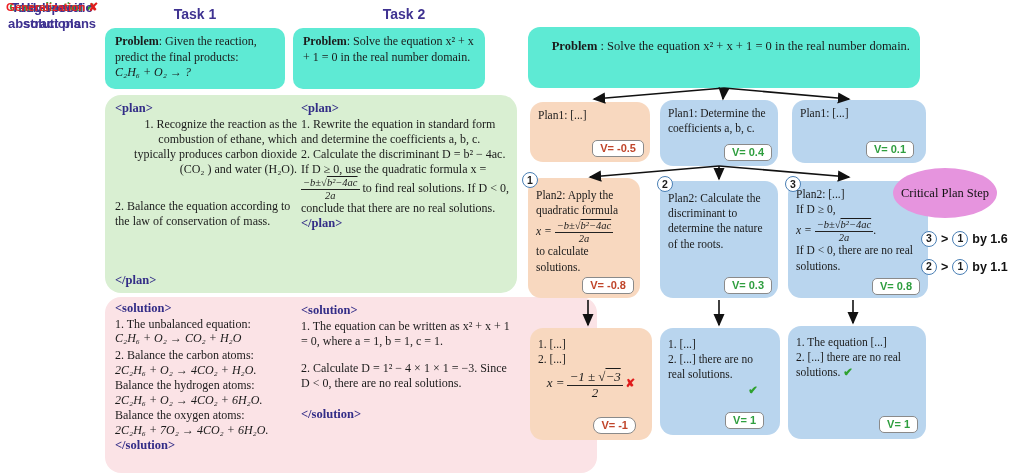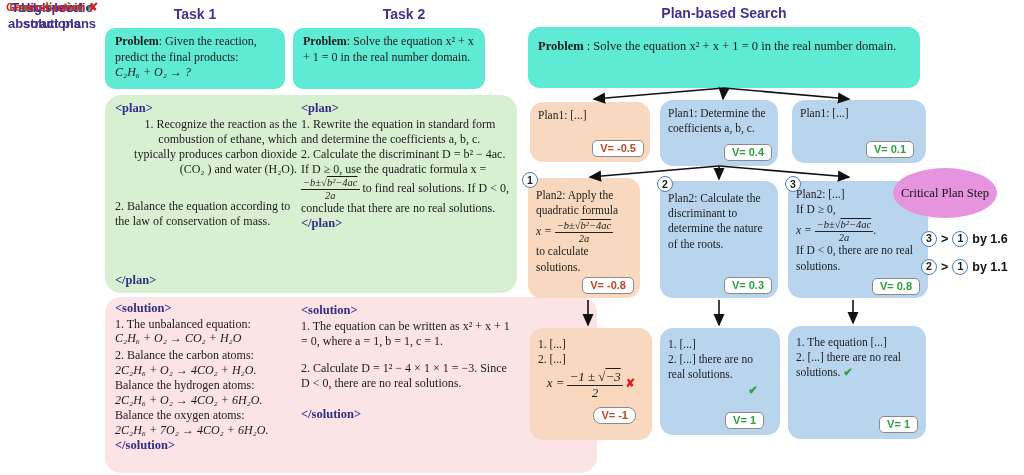--- a/index.html
+++ b/index.html
@@ -67,21 +67,20 @@
     <span class="markg">✔</span>
   </div>
   <div class="abs leftlabel" style="left:0; top:342; width:104px;">Task-specific solutions</div>
   <div class="abs gensub red" style="left:0; top:380; width:104px;">
     <span>Generalization</span>
     <span class="markr">✘</span>
   </div>
 
   <div class="abs hdr" style="left:105px; top:6px; width:180px;">Task 1</div>
   <div class="abs hdr" style="left:293px; top:6px; width:222px;">Task 2</div>
-  <div class="abs hdr" style="left:528px; top:5px; width:392px;">Plan-based Search</div>
 
   <div class="abs graybox" style="left:105px; top:28px; width:180px; height:61px;">
     <span class="blab">Problem</span><span>: Given the reaction, predict the final products:</span>
     <div class="math">C₂H₆  + O₂   →  ?</div>
   </div>
 
   <div class="abs graybox" style="left:293px; top:28px; width:192px; height:61px;">
     <span class="blab">Problem</span><span>: Solve the equation x² + x + 1 = 0 in the real number domain.</span>
   </div>
 
@@ -118,21 +117,21 @@
       <div class="tag">&lt;/solution&gt;</div>
     </div>
     <div class="abs bodytext" style="left:196px; top:6px; width:212px;">
       <div class="tag">&lt;solution&gt;</div>
       <div style="margin-bottom:12px;">1. The equation can be written as x² + x + 1 = 0, where a = 1, b = 1, c = 1.</div>
       <div>2. Calculate D = 1² − 4 × 1 × 1 = −3. Since D &lt; 0, there are no real solutions.</div>
       <div class="tag" style="margin-top:16px;">&lt;/solution&gt;</div>
     </div>
   </div>
 
-  <div class="abs graybox" style="left:528px; top:27px; width:392px; height:61px; border-radius:12px; text-align:left; font-size:12.5px; padding-top:11px;">
+  <div class="abs graybox" style="left:528px; top:27px; width:392px; height:61px; border-radius:12px; text-align:right; font-size:12.5px; padding-top:11px;">
     <span class="blab">Problem</span><span> : Solve the equation x² + x + 1 = 0 in the real number domain.</span>
   </div>
 
   <div class="treebox orange" style="left:530px; top:102px; width:120px; height:60px;">
     <div>Plan1: [...]</div>
     <div class="vbadge vred" style="right:6px; bottom:5px;">V= -0.5</div>
   </div>
   <div class="treebox blue" style="left:660px; top:100px; width:118px; height:66px;">
     <div>Plan1: Determine the coefficients a, b, c.</div>
     <div class="vbadge vgreen" style="right:6px; bottom:5px;">V= 0.4</div>
@@ -172,21 +171,21 @@
   <div class="cnum" style="left:785px; top:176px;">3</div>
 
   <div class="treebox orange" style="left:530px; top:328px; width:122px; height:112px; padding-top:9px;">
     <div>1. [...]</div>
     <div>2. [...]</div>
     <div style="text-align:center; margin-top:3px;">
       <span class="math" style="font-size:13px;">x =</span>
       <span class="frac frac-lg"><span class="fnum"><span>−1 ± √</span><span class="ovl">−3</span></span><span class="fden">2</span></span>
       <span class="markr">✘</span>
     </div>
-    <div class="vbadge vred" style="right:16px; bottom:16px;border-radius:8px;">V= -1</div>
+    <div class="vbadge vred" style="right:16px; bottom:6px;border-radius:8px;">V= -1</div>
   </div>
   <div class="treebox blue" style="left:660px; top:328px; width:120px; height:107px; padding-top:9px;">
     <div>1. [...]</div>
     <div>2. [...] there are no real solutions.</div>
     <div class="markg" style="text-align:right; padding-right:14px;">✔</div>
     <div class="vbadge vgreen" style="right:16px; bottom:6px;">V= 1</div>
   </div>
   <div class="treebox blue" style="left:788px; top:326px; width:138px; height:113px; padding-top:9px;">
     <div>1. The equation [...]</div>
     <div><span>2. [...] there are no real solutions.</span> <span class="markg">✔</span></div>

